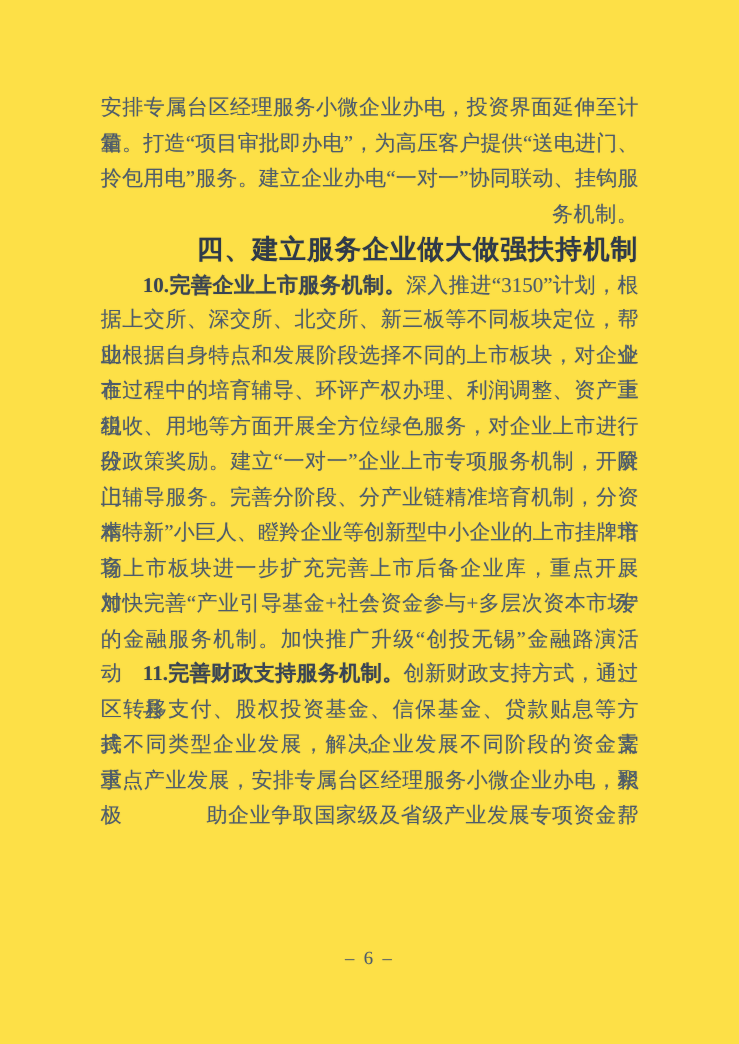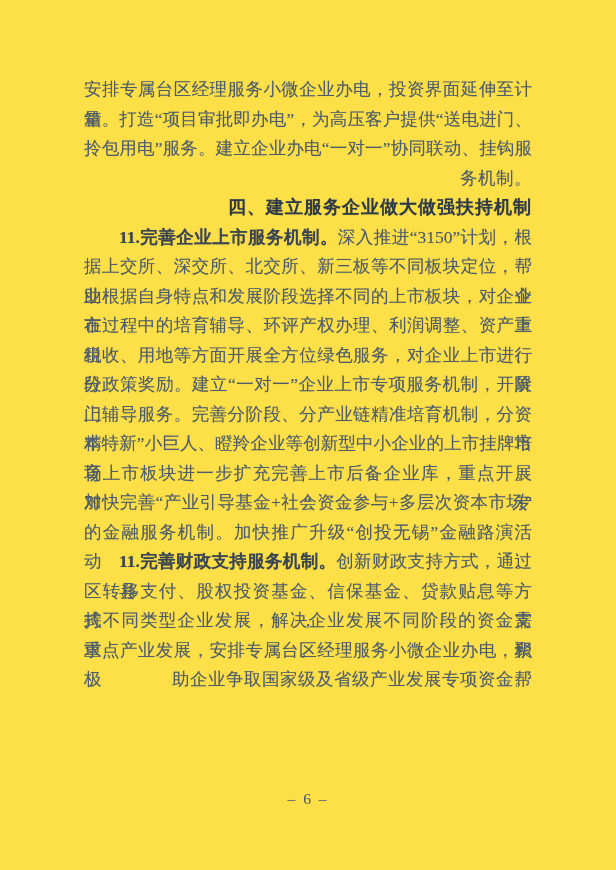--- a/index.html
+++ b/index.html
@@ -45,21 +45,21 @@
   .line.indent {
     padding-left: 35px;
   }
   .line b {
     font-weight: 700;
     color: #3a4553;
     text-shadow: 0 0 1px rgba(58, 69, 83, 0.45);
   }
   .line.heading {
     font-family: "Liberation Sans", "DejaVu Sans", sans-serif;
-    font-size: 18px;
+    font-size: 22px;
   }
   .line.heading b {
     color: #2f3a49;
     letter-spacing: 1px;
   }
   .page-number {
     position: absolute;
     left: 0;
     right: 0;
     top: 790px;
@@ -73,21 +73,21 @@
 </head>
 <body>
 
 <div class="page">
   <div class="text-block">
       <div class="line justify">安排专属台区经理服务小微企业办电，投资界面延伸至计量</div>
       <div class="line justify">箱。打造“项目审批即办电”，为高压客户提供“送电进门、</div>
       <div class="line justify">拎包用电”服务。建立企业办电“一对一”协同联动、挂钩服</div>
       <div class="line">务机制。</div>
       <div class="line indent heading"><b>四、建立服务企业做大做强扶持机制</b></div>
-      <div class="line indent justify"><b>11.完善企业上市服务机制。</b>深入推进“3150”计划，根</div>
+      <div class="line indent justify"><b>10.完善企业上市服务机制。</b>深入推进“3150”计划，根</div>
       <div class="line justify">据上交所、深交所、北交所、新三板等不同板块定位，帮助企</div>
       <div class="line justify">业根据自身特点和发展阶段选择不同的上市板块，对企业在上</div>
       <div class="line justify">市过程中的培育辅导、环评产权办理、利润调整、资产重组、</div>
       <div class="line justify">税收、用地等方面开展全方位绿色服务，对企业上市进行分阶</div>
       <div class="line justify">段政策奖励。建立“一对一”企业上市专项服务机制，开展上</div>
       <div class="line justify">门辅导服务。完善分阶段、分产业链精准培育机制，分资本市</div>
       <div class="line justify">精特新”小巨人、瞪羚企业等创新型中小企业的上市挂牌培育。</div>
       <div class="line justify">场上市板块进一步扩充完善上市后备企业库，重点开展对“专</div>
       <div class="line justify">加快完善“产业引导基金+社会资金参与+多层次资本市场”</div>
       <div class="line justify">的金融服务机制。加快推广升级“创投无锡”金融路演活动。</div>

